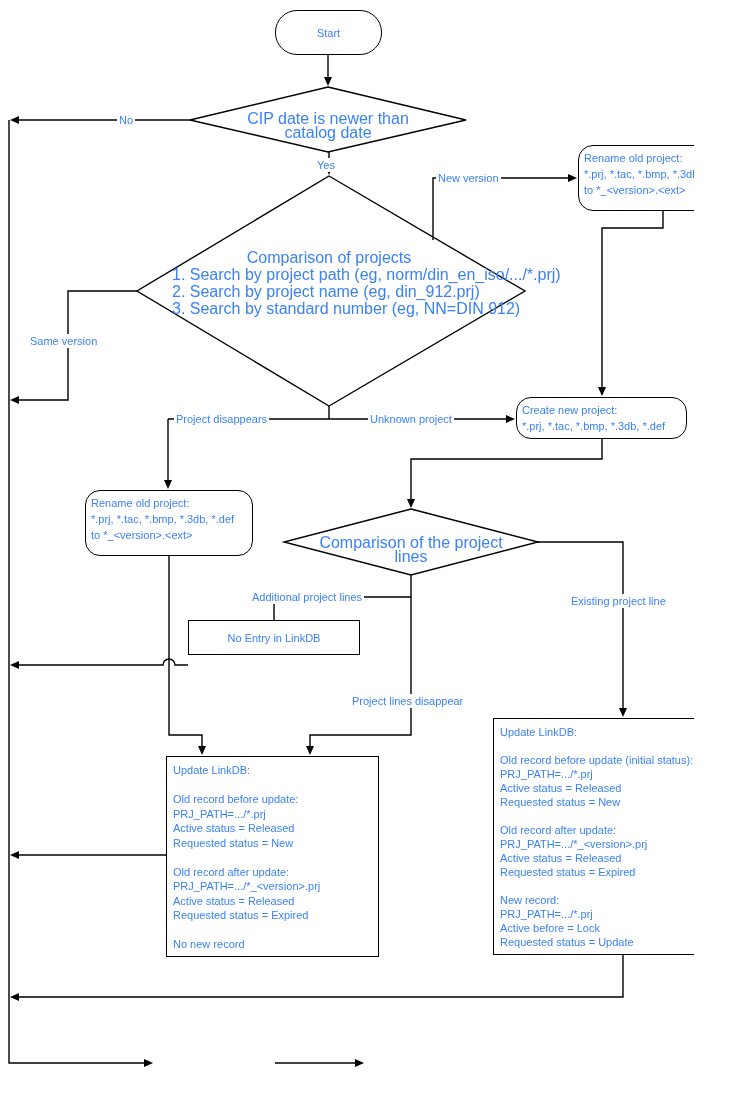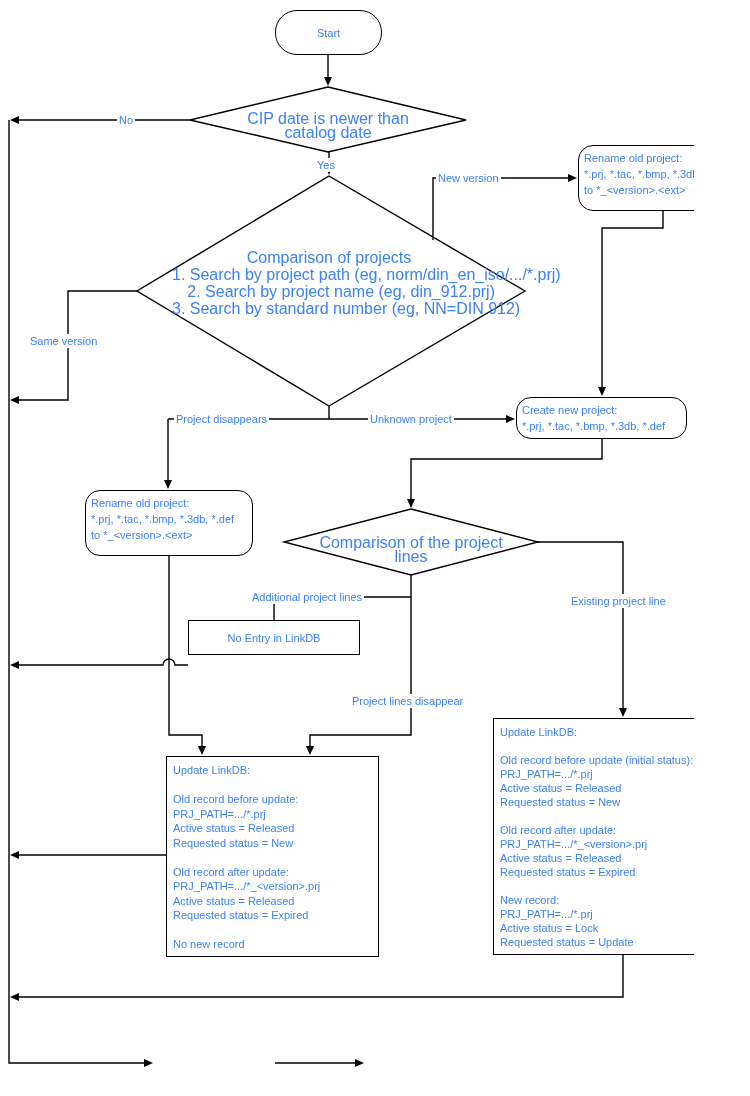--- a/index.html
+++ b/index.html
@@ -12,21 +12,21 @@
   .oval{border-radius:22px;display:flex;align-items:center;justify-content:center;}
   .center-box{display:flex;align-items:center;justify-content:center;text-align:center;}
   .text-box{padding:4px 5px;line-height:16px;border-radius:15px;}
   .update-box{padding:6px 6px;}
   .lh145 .bl{height:14.5px;line-height:14.5px;white-space:nowrap;}
   .lh14 .bl{height:14px;line-height:14px;white-space:nowrap;}
   .dlabel{position:absolute;font-size:16px;line-height:14px;text-align:center;}
   .elabel{position:absolute;font-size:11px;line-height:14px;background:#ffffff;padding:0 2px;white-space:nowrap;}
   .d2block{position:absolute;left:163px;top:249px;width:332px;font-size:16px;line-height:17px;}
   .d2block .t{text-align:center;}
-  .d2block .i{text-align:right;padding-left:9px;white-space:nowrap;}
+  .d2block .i{text-align:left;padding-left:9px;white-space:nowrap;}
   svg .ln{fill:none;stroke:#000000;stroke-width:1.4;}
   svg .ah{fill:#000000;stroke:none;}
   svg .dm{fill:#ffffff;stroke:#000000;stroke-width:1.4;}
 </style>
 </head>
 <body>
 
 <div class="canvas">
 
   <svg class="layer" width="750" height="1096" viewBox="0 0 750 1096">
@@ -135,21 +135,21 @@
     <div class="bl">Active status = Released</div>
     <div class="bl">Requested status = New</div>
     <div class="bl"></div>
     <div class="bl">Old record after update:</div>
     <div class="bl">PRJ_PATH=.../*_&lt;version&gt;.prj</div>
     <div class="bl">Active status = Released</div>
     <div class="bl">Requested status = Expired</div>
     <div class="bl"></div>
     <div class="bl">New record:</div>
     <div class="bl">PRJ_PATH=.../*.prj</div>
-    <div class="bl">Active status = Lock</div>
+    <div class="bl">Active before = Lock</div>
     <div class="bl">Requested status = Update</div>
   </div>
 
 
   <div class="elabel" style="left:74px;top:113px;margin-left:43px;">No</div>
   <div class="elabel" style="left:315px;top:158px;">Yes</div>
   <div class="elabel" style="left:436px;top:171px;">New version</div>
   <div class="elabel" style="left:28px;top:334px;">Same version</div>
   <div class="elabel" style="left:368px;top:412px;">Unknown project</div>
   <div class="elabel" style="left:174px;top:412px;">Project disappears</div>

